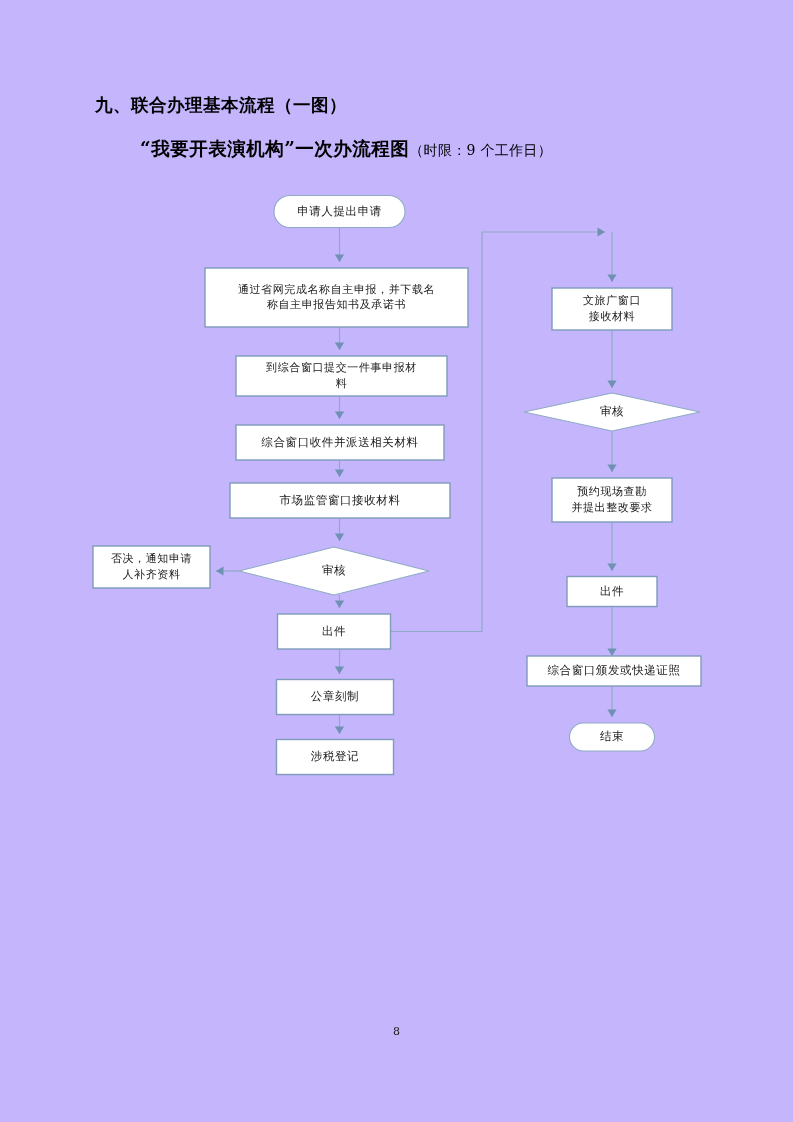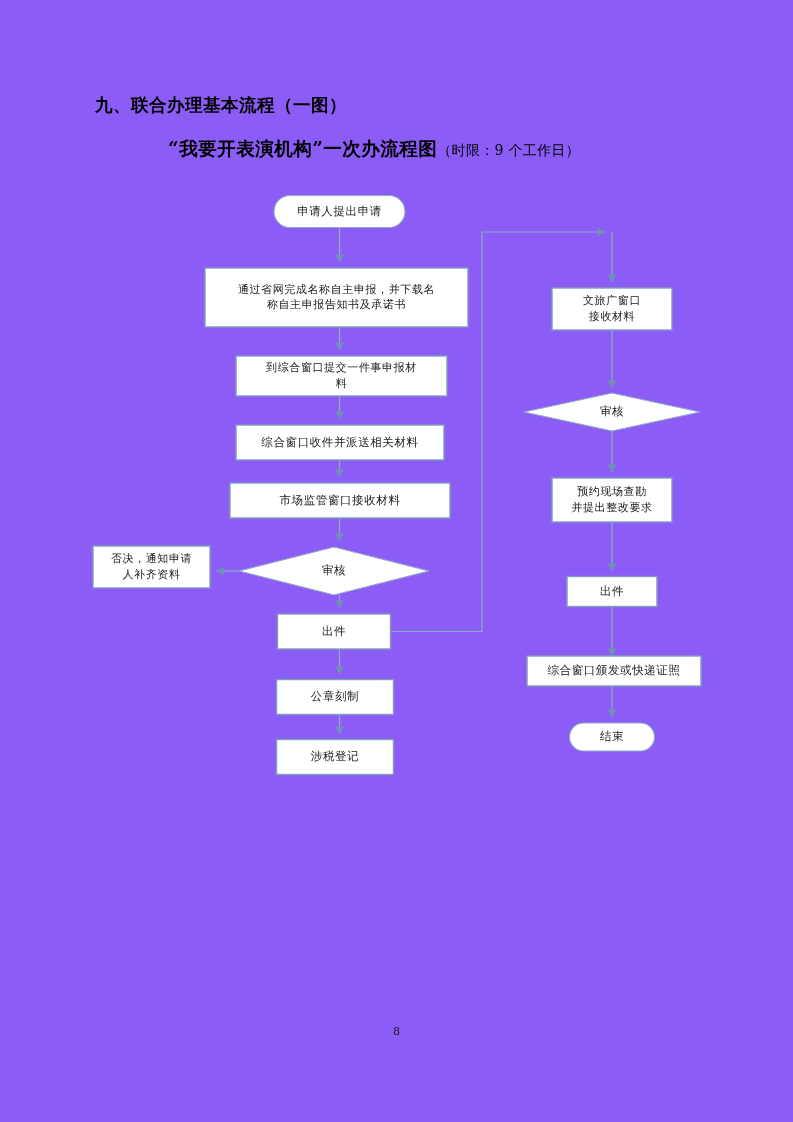--- a/index.html
+++ b/index.html
@@ -10,40 +10,39 @@
   body {
     width: 793px;
     height: 1122px;
     position: relative;
     font-family: "DejaVu Sans", "Liberation Sans", sans-serif;
     overflow: hidden;
   }
   .page {
     position: absolute;
     inset: 0;
-    background: #8b5cf6;
+    background: #c4b5fd;
   }
   .heading {
     position: absolute;
     left: 95px;
     top: 93px;
     font-family: "DejaVu Serif", "Liberation Serif", serif;
     font-weight: bold;
     font-size: 17.5px;
     letter-spacing: 0.5px;
     color: #000000;
     white-space: nowrap;
   }
   .subtitle {
     position: absolute;
     left: 140px;
     top: 136px;
     white-space: nowrap;
     color: #000000;
-    margin-left: 28px;
   }
   .subtitle .main {
     font-family: "DejaVu Serif", "Liberation Serif", serif;
     font-weight: bold;
     font-size: 18.5px;
     letter-spacing: 0.5px;
   }
   .subtitle .paren {
     font-family: "DejaVu Serif", "Liberation Serif", serif;
     font-weight: normal;

